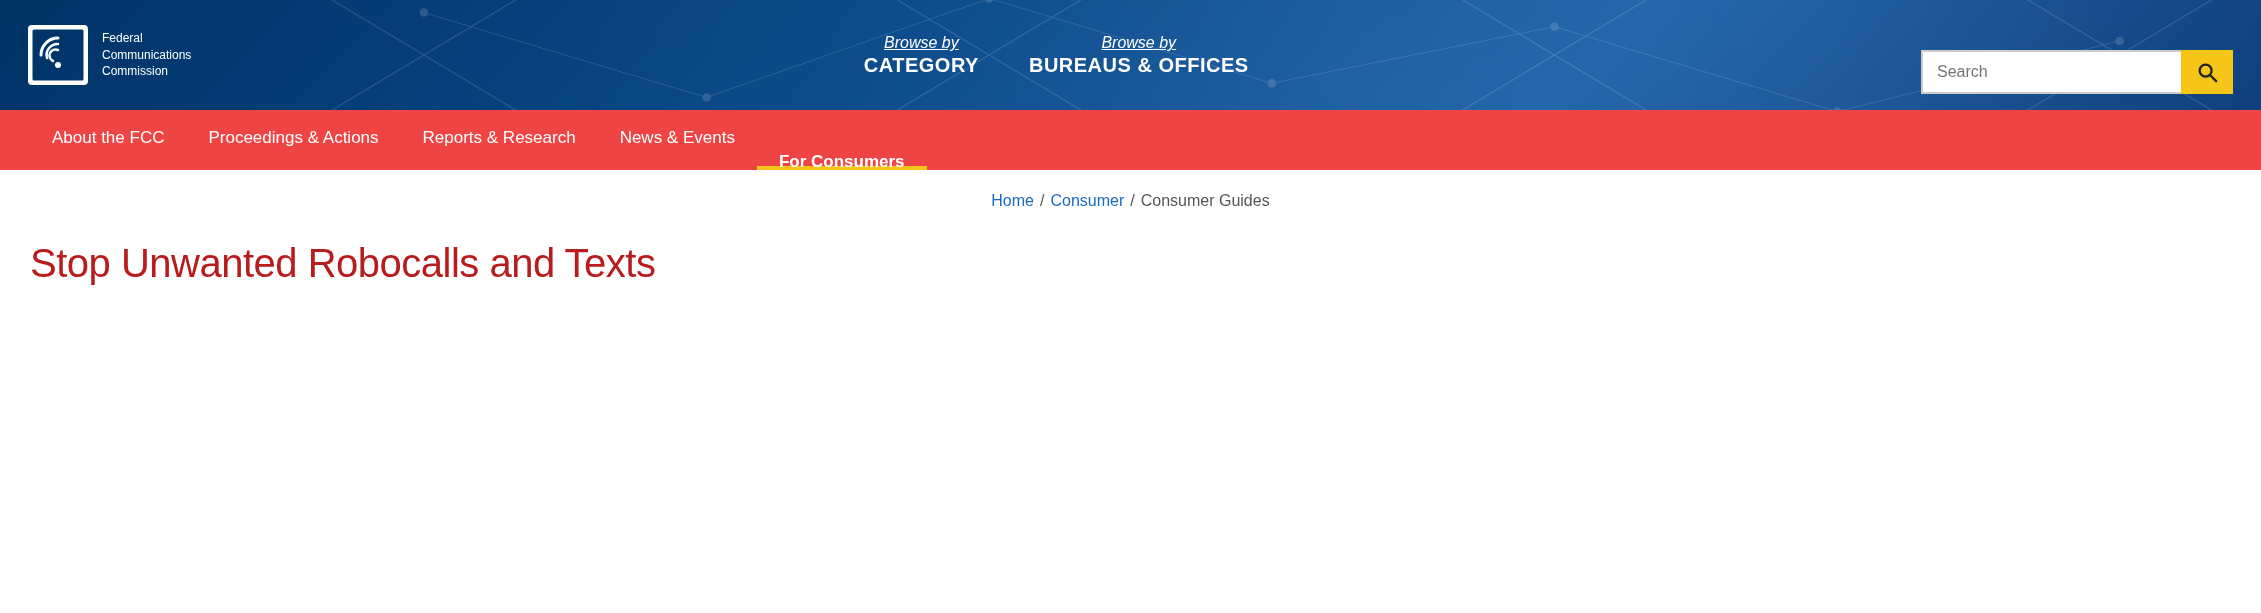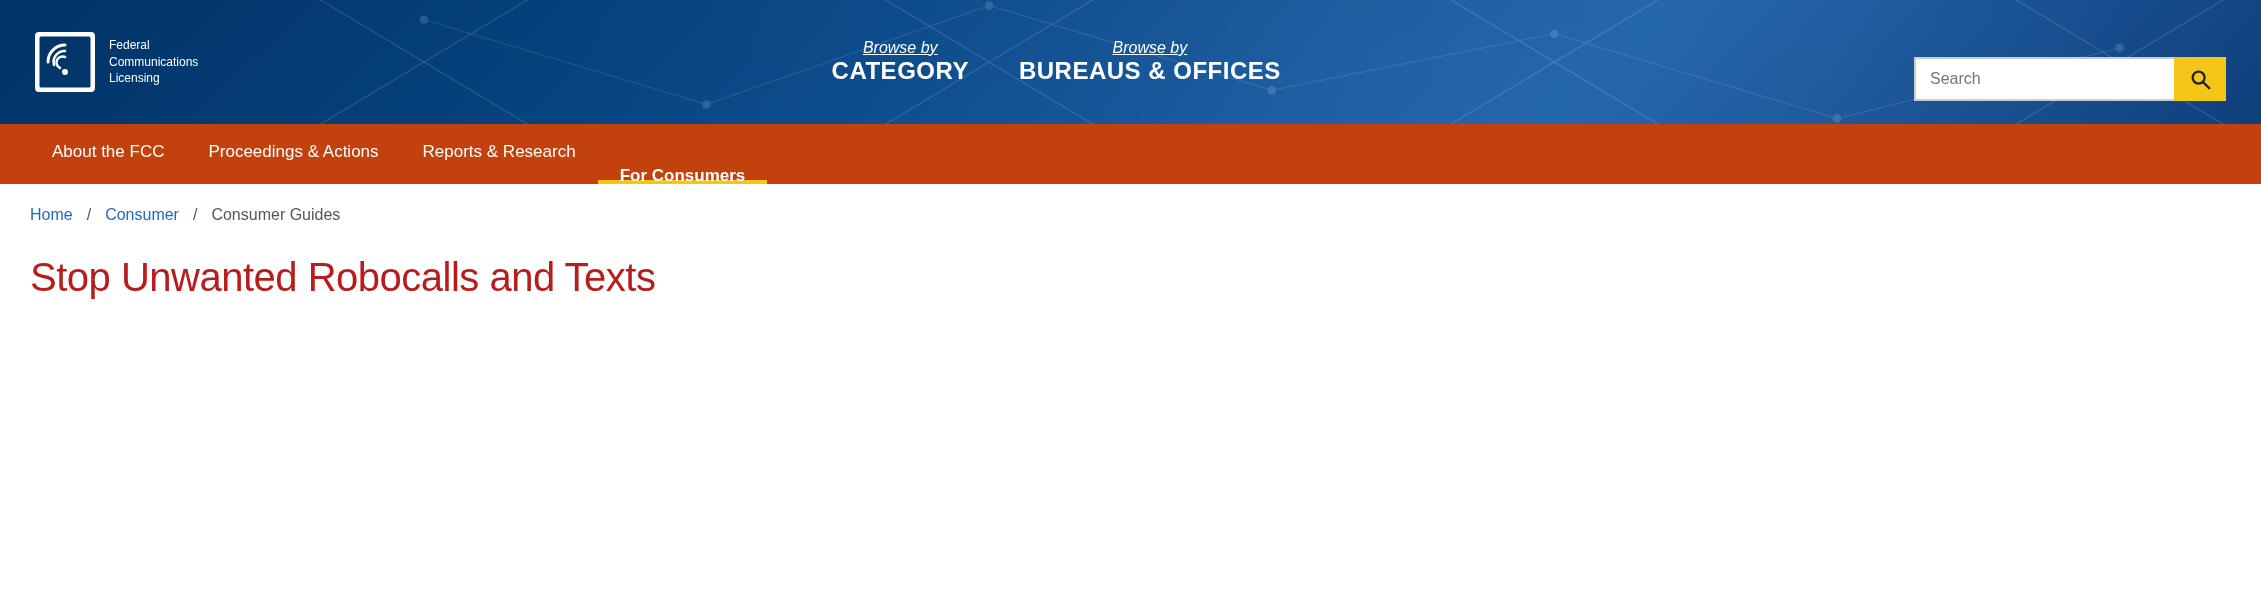--- a/index.html
+++ b/index.html
@@ -1,25 +1,25 @@
 <!DOCTYPE html>
 <html><head>
   <meta charset="utf-8">
   <style>
     * { margin: 0; padding: 0; box-sizing: border-box; }
     body { font-family: Arial, sans-serif; background: #fff; min-width: 900px; }
 
     
     .header {
       background: linear-gradient(135deg, #003366 0%, #0a4a8a 40%, #1a5fa8 70%, #0d3d7a 100%);
-      padding: 0 35px;
+      padding: 0 28px;
       display: flex;
       align-items: center;
       justify-content: space-between;
-      height: 124px;
+      height: 110px;
       position: relative;
       overflow: hidden;
     }
 
     .header::before {
       content: '';
       position: absolute;
       top: 0; left: 0; right: 0; bottom: 0;
       background: 
         radial-gradient(circle at 60% 50%, rgba(255,255,255,0.04) 0%, transparent 60%),
@@ -74,21 +74,21 @@
 
     .browse-btn .browse-by {
       font-style: italic;
       font-size: 16px;
       font-weight: 400;
       display: block;
       text-decoration: underline;
     }
 
     .browse-btn .browse-label {
-      font-size: 24px;
+      font-size: 20px;
       font-weight: 700;
       display: block;
       letter-spacing: 0.5px;
     }
 
     .search-area {
       display: flex;
       align-items: center;
       z-index: 1;
       margin-top: 34px;
@@ -117,21 +117,21 @@
       font-size: 20px;
     }
 
     .search-icon-svg {
       width: 22px;
       height: 22px;
     }
 
     
     .nav-bar {
-      background: #c2410c;
+      background: #ef4444;
       display: flex;
       align-items: stretch;
       padding: 0 30px;
       height: 60px;
     }
 
     .nav-item {
       color: #fff;
       text-decoration: none;
       font-size: 17px;
@@ -153,22 +153,23 @@
 
     
     .breadcrumb-area {
       padding: 22px 30px 10px 30px;
       background: #fff;
     }
 
     .breadcrumb {
       display: flex;
       align-items: center;
-      gap: 14px;
-      font-size: 16px;
+      gap: 6px;
+      font-size: 16px;
+      justify-content: center;
     }
 
     .breadcrumb-link {
       color: #1a6abf;
       text-decoration: none;
       cursor: pointer;
     }
 
     .breadcrumb-sep {
       color: #555;
@@ -234,21 +235,21 @@
         <rect width="54" height="54" rx="3" fill="none" stroke="white" stroke-width="3"></rect>
         <path d="M10 27 A17 17 0 0 1 27 10" stroke="white" stroke-width="3" fill="none" stroke-linecap="round"></path>
         <path d="M16 30 A11 11 0 0 1 27 16" stroke="white" stroke-width="2.5" fill="none" stroke-linecap="round"></path>
         <path d="M22 33 A5 5 0 0 1 27 22" stroke="white" stroke-width="2.5" fill="none" stroke-linecap="round"></path>
         <circle cx="27" cy="37" r="3" fill="white"></circle>
       </svg>
     </div>
     <div class="logo-subtitle">
       <div>Federal</div>
       <div>Communications</div>
-      <div>Licensing</div>
+      <div>Commission</div>
     </div>
   </div>
 
   <div class="header-center">
     <a class="browse-btn">
       <span class="browse-by">Browse by</span>
       <span class="browse-label">CATEGORY</span>
     </a>
     <a class="browse-btn">
       <span class="browse-by">Browse by</span>
@@ -264,20 +265,21 @@
         <line x1="15.5" y1="15.5" x2="22" y2="22" stroke="#222" stroke-width="2.5" stroke-linecap="round"></line>
       </svg>
     </button>
   </div>
 </header>
 
 <nav class="nav-bar">
   <a class="nav-item">About the FCC</a>
   <a class="nav-item">Proceedings &amp; Actions</a>
   <a class="nav-item">Reports &amp; Research</a>
+  <a class="nav-item">News &amp; Events</a>
   <a class="nav-item active">For Consumers</a>
 </nav>
 
 <div class="breadcrumb-area">
   <nav class="breadcrumb">
     <a class="breadcrumb-link">Home</a>
     <span class="breadcrumb-sep">/</span>
     <a class="breadcrumb-link">Consumer</a>
     <span class="breadcrumb-sep">/</span>
     <span class="breadcrumb-current">Consumer Guides</span>

